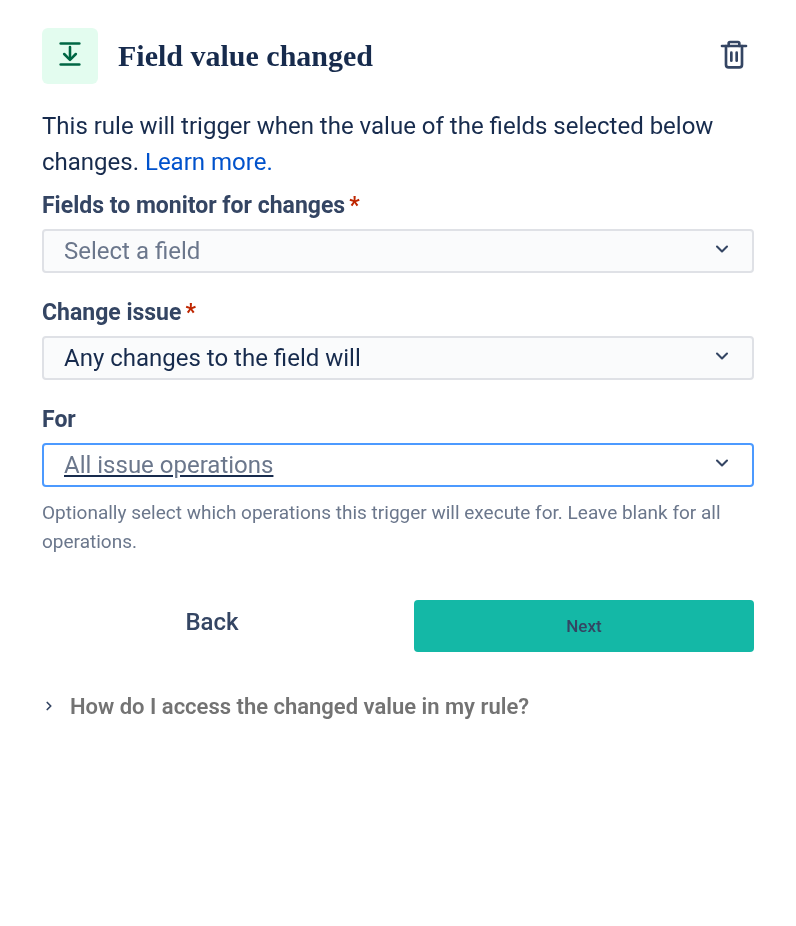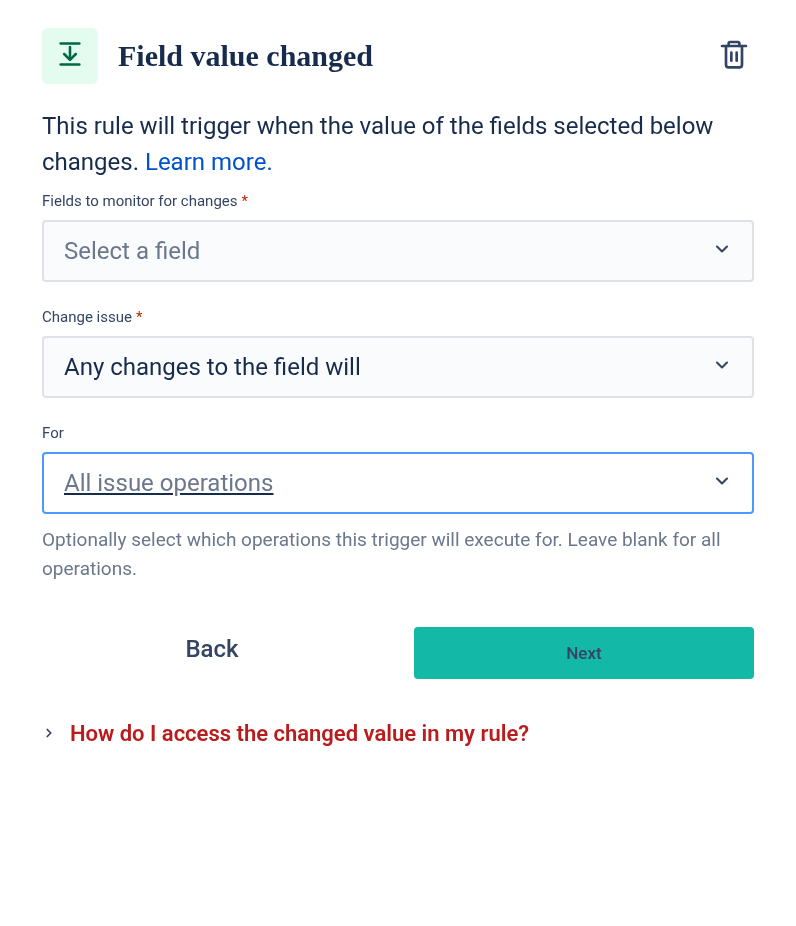--- a/index.html
+++ b/index.html
@@ -53,35 +53,35 @@
     margin-bottom: 12px;
   }
   .description a {
     color: #0052CC;
     text-decoration: none;
   }
   .form-group {
     margin-bottom: 26px;
   }
   .label {
-    font-size: 15px;
-    font-weight: 400;
+    font-size: 23px;
+    font-weight: 700;
     color: #344563;
     margin-bottom: 10px;
   }
   .req {
     color: #BF2600;
     margin-left: 4px;
   }
   .select {
     width: 100%;
     border: 2px solid #DFE1E6;
     background: #FAFBFC;
     border-radius: 4px;
-    padding: 15px 20px;
+    padding: 6px 20px;
     display: flex;
     align-items: center;
     justify-content: space-between;
     cursor: pointer;
   }
   .select-text {
     font-size: 24px;
     color: #172B4D;
   }
   .select-text.placeholder {
@@ -128,21 +128,21 @@
     cursor: pointer;
     background: #14b8a6;
     border-radius: 4px;
   }
   .expander {
     display: flex;
     align-items: center;
     gap: 14px;
     font-size: 22px;
     font-weight: 600;
-    color: #b91c1c;
+    color: #737373;
     cursor: pointer;
     padding: 6px 0;
   }
   .expander-arrow {
     color: #344563;
     font-size: 18px;
   }
 </style>
 </head>
 <body>

